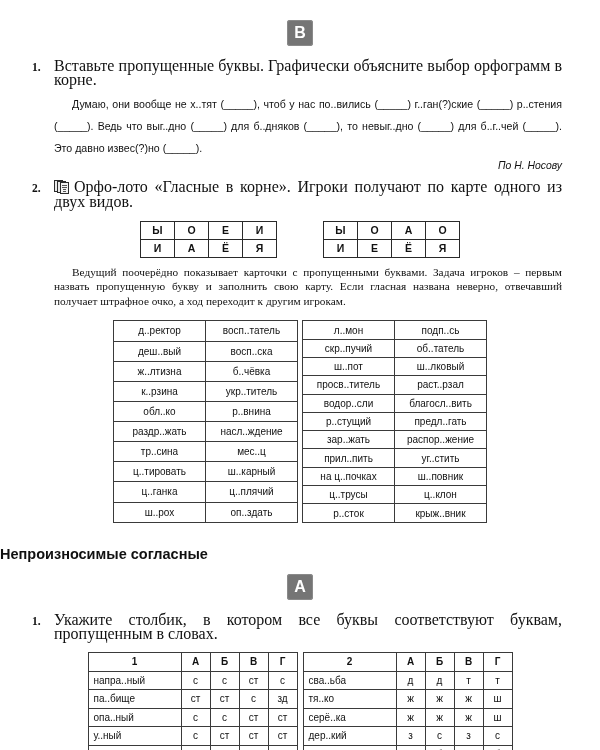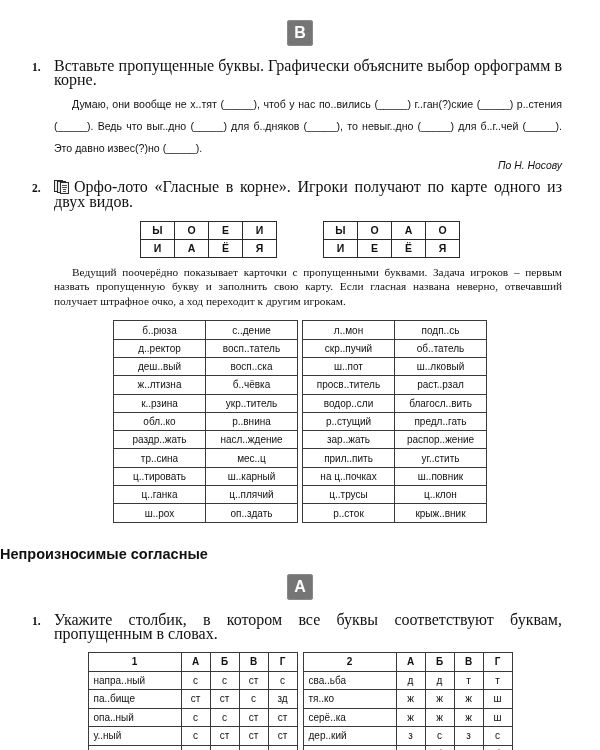--- a/index.html
+++ b/index.html
@@ -291,24 +291,20 @@
       </tbody>
     </table>
   </div>
 
   <div class="prose-serif">Ведущий поочерёдно показывает карточки с пропущенными буквами. Задача игроков – первым назвать пропущенную букву и заполнить свою карту. Если гласная названа неверно, отвечавший получает штрафное очко, а ход переходит к другим игрокам.</div>
 
   <div class="wordtables">
     <table class="words">
       <tbody id="word-left-body">
           <tr>
-            <td>б..рюза</td>
-            <td>с..дение</td>
-          </tr>
-          <tr>
             <td>д..ректор</td>
             <td>восп..татель</td>
           </tr>
           <tr>
             <td>деш..вый</td>
             <td>восп..ска</td>
           </tr>
           <tr>
             <td>ж..лтизна</td>
             <td>б..чёвка</td>

